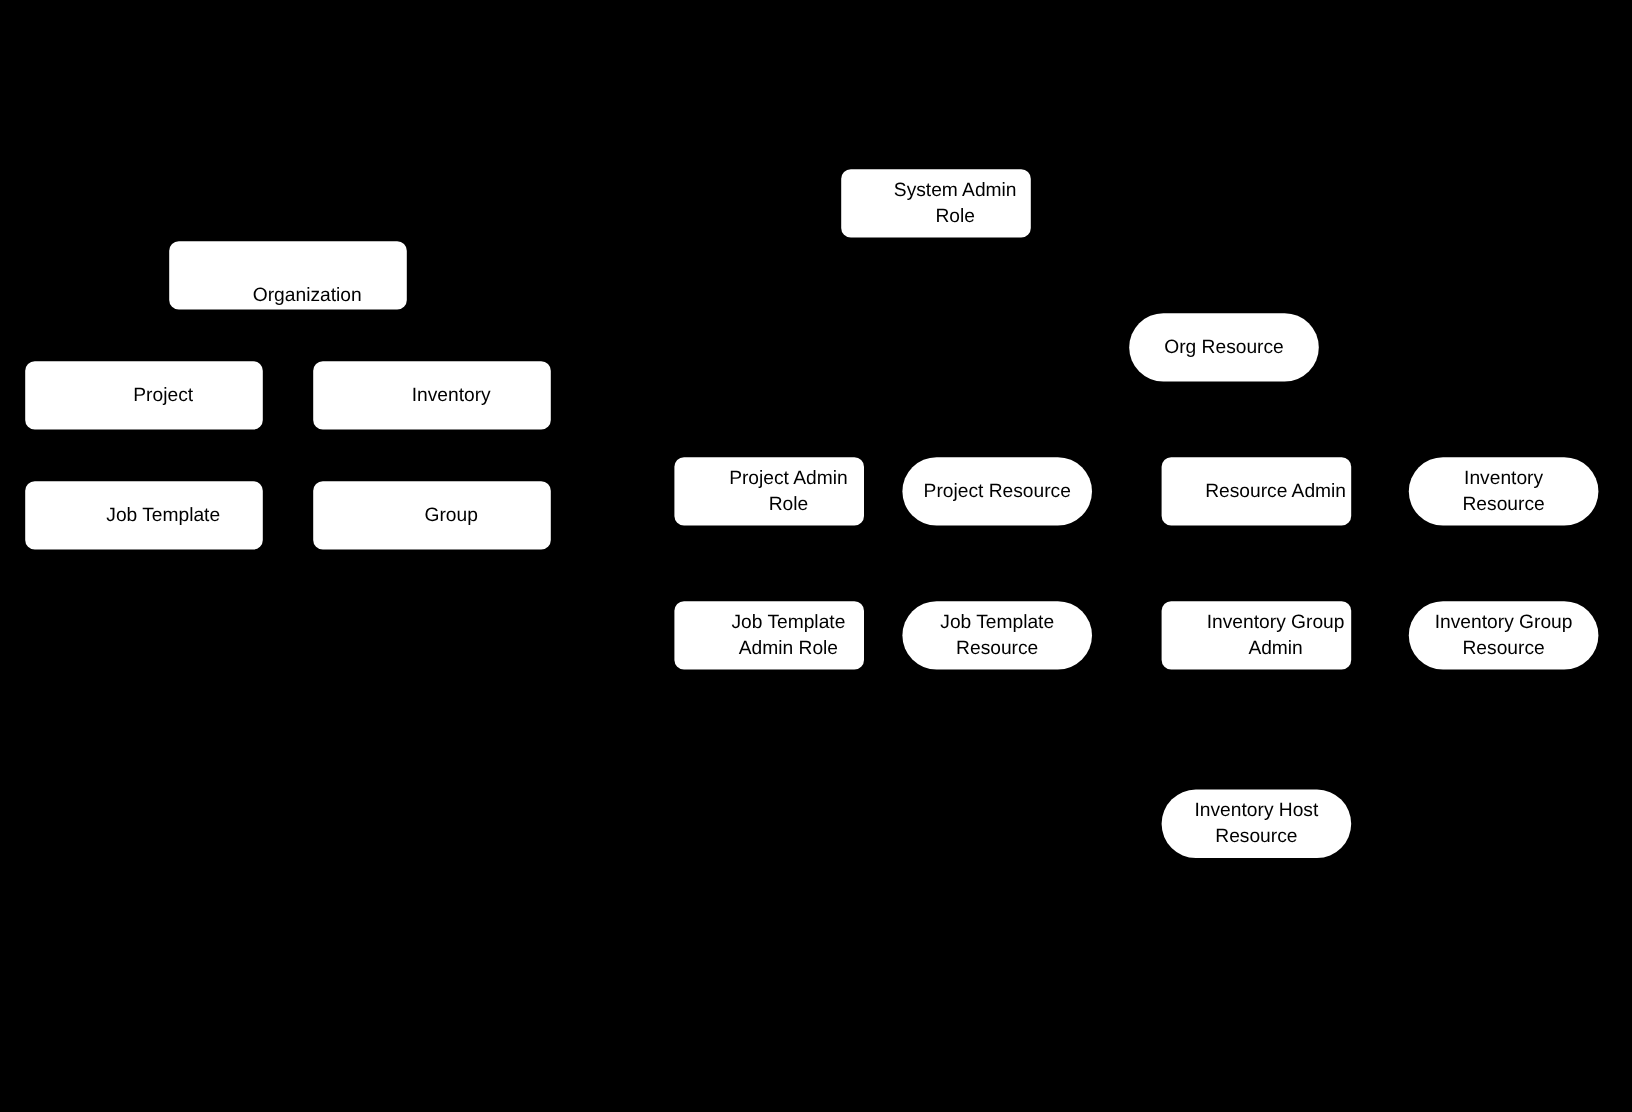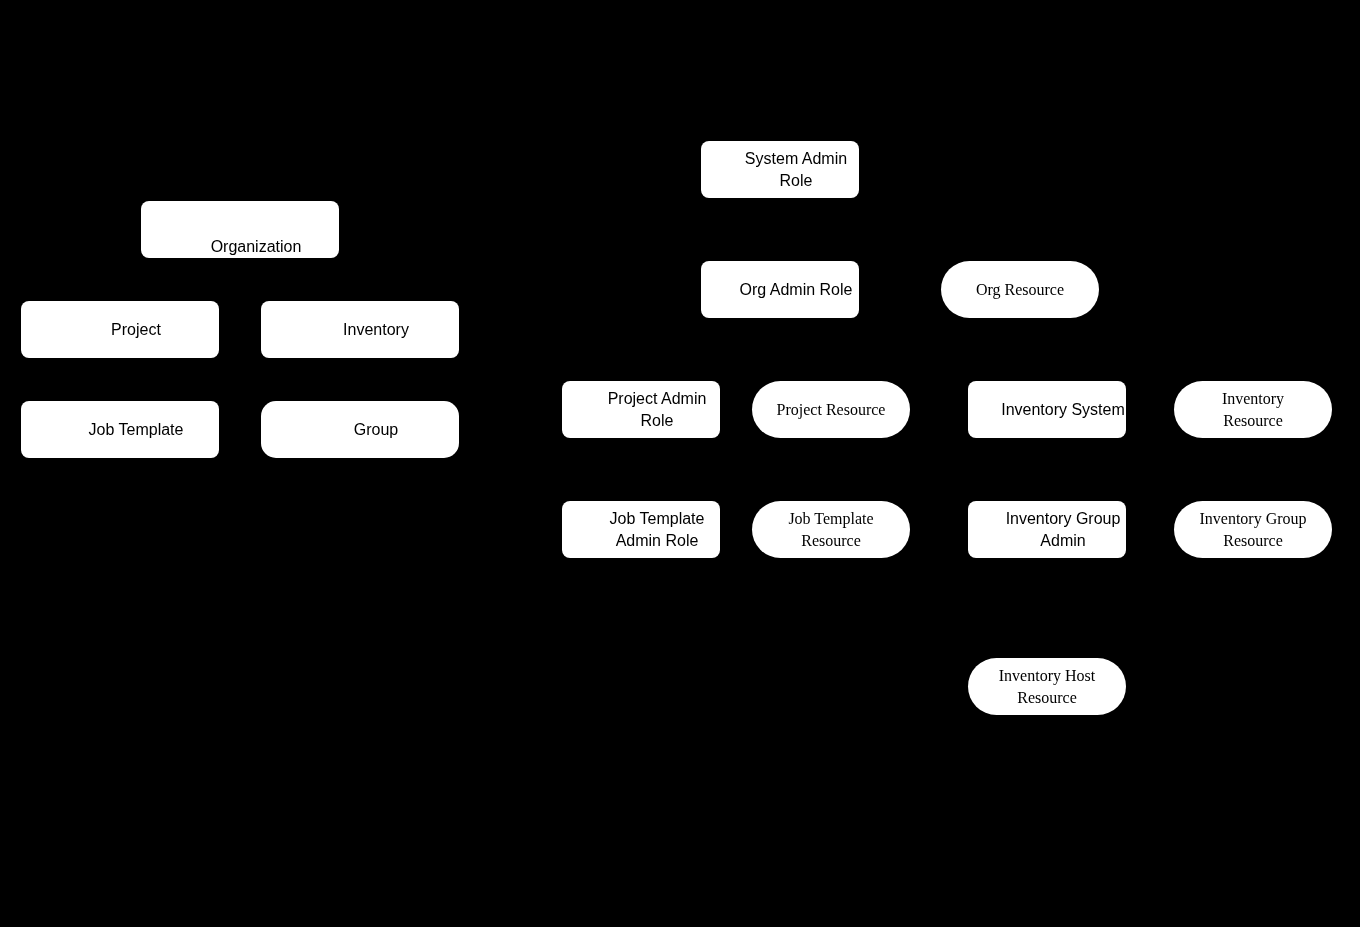--- a/index.html
+++ b/index.html
@@ -21,21 +21,21 @@
     color: #000000;
     display: flex;
     align-items: center;
     justify-content: center;
     text-align: center;
     font-size: 16px;
     line-height: 22px;
     box-sizing: border-box;
   }
   .rect { border-radius: 8px; padding-left: 32px; }
-  .pill { border-radius: 29px; font-family: Liberation Serif, serif; }
+  .pill { border-radius: 29px; }
   .w-l { width: 198px; height: 57px; }
   .w-r { width: 158px; height: 57px; }
   .label { white-space: pre-line; }
 </style>
 </head>
 <body>
 
 <div class="canvas">
 
   <div class="node rect w-l" style="left:141px; top:201px;align-items:flex-end;">
@@ -43,44 +43,41 @@
   </div>
   <div class="node rect w-l" style="left:21px; top:301px;align-items:center;">
     <span class="label">Project</span>
   </div>
   <div class="node rect w-l" style="left:261px; top:301px;">
     <span class="label">Inventory</span>
   </div>
   <div class="node rect w-l" style="left:21px; top:401px;">
     <span class="label">Job Template</span>
   </div>
-  <div class="node rect w-l" style="left:261px; top:401px;border-radius:15px;">
+  <div class="node rect w-l" style="left:261px; top:401px;">
     <span class="label">Group</span>
   </div>
 
   <div class="node rect w-r" style="left:701px; top:141px;">
     <span class="label">System Admin
 Role</span>
-  </div>
-  <div class="node rect w-r" style="left:701px; top:261px;">
-    <span class="label">Org Admin Role</span>
   </div>
   <div class="node pill w-r" style="left:941px; top:261px;">
     <span class="label">Org Resource</span>
   </div>
 
   <div class="node rect w-r" style="left:562px; top:381px;">
     <span class="label">Project Admin
 Role</span>
   </div>
   <div class="node pill w-r" style="left:752px; top:381px;">
     <span class="label">Project Resource</span>
   </div>
   <div class="node rect w-r" style="left:968px; top:381px;">
-    <span class="label">Inventory System</span>
+    <span class="label">Resource Admin</span>
   </div>
   <div class="node pill w-r" style="left:1174px; top:381px;">
     <span class="label">Inventory
 Resource</span>
   </div>
 
   <div class="node rect w-r" style="left:562px; top:501px;">
     <span class="label">Job Template
 Admin Role</span>
   </div>

